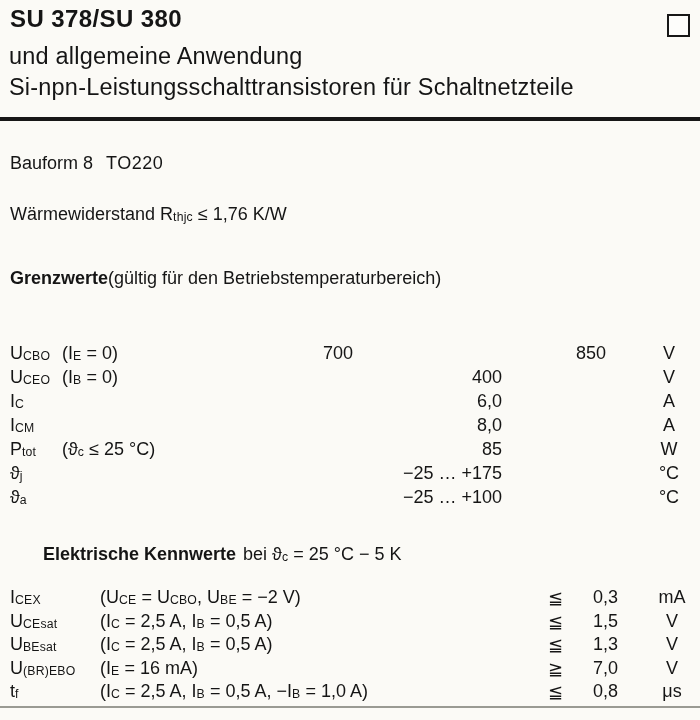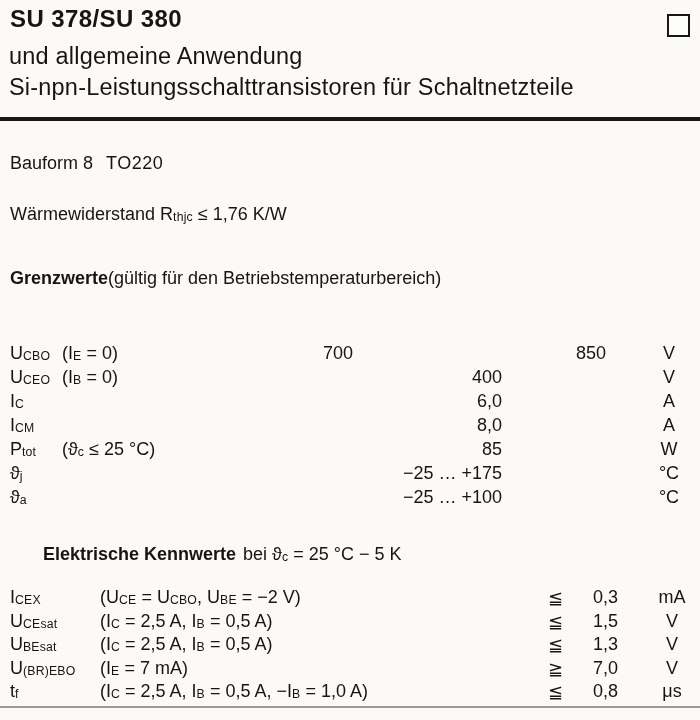--- a/index.html
+++ b/index.html
@@ -179,21 +179,21 @@
     </div>
     <div class="row">
       <span class="cell k-sym"><span>U</span><span class="sub">BEsat</span></span>
       <span class="cell k-cond"><span>(I</span><span class="sub">C</span><span> = 2,5 A, I</span><span class="sub">B</span><span> = 0,5 A)</span></span>
       <span class="cell k-rel">≦</span>
       <span class="cell k-val">1,3</span>
       <span class="cell k-unit">V</span>
     </div>
     <div class="row">
       <span class="cell k-sym"><span>U</span><span class="sub">(BR)EBO</span></span>
-      <span class="cell k-cond"><span>(I</span><span class="sub">E</span><span> = 7 mA)</span></span>
+      <span class="cell k-cond"><span>(I</span><span class="sub">E</span><span> = 16 mA)</span></span>
       <span class="cell k-rel">≧</span>
       <span class="cell k-val">7,0</span>
       <span class="cell k-unit">V</span>
     </div>
     <div class="row">
       <span class="cell k-sym"><span>t</span><span class="sub">f</span></span>
       <span class="cell k-cond"><span>(I</span><span class="sub">C</span><span> = 2,5 A, I</span><span class="sub">B</span><span> = 0,5 A, −I</span><span class="sub">B</span><span> = 1,0 A)</span></span>
       <span class="cell k-rel">≦</span>
       <span class="cell k-val">0,8</span>
       <span class="cell k-unit">μs</span>

